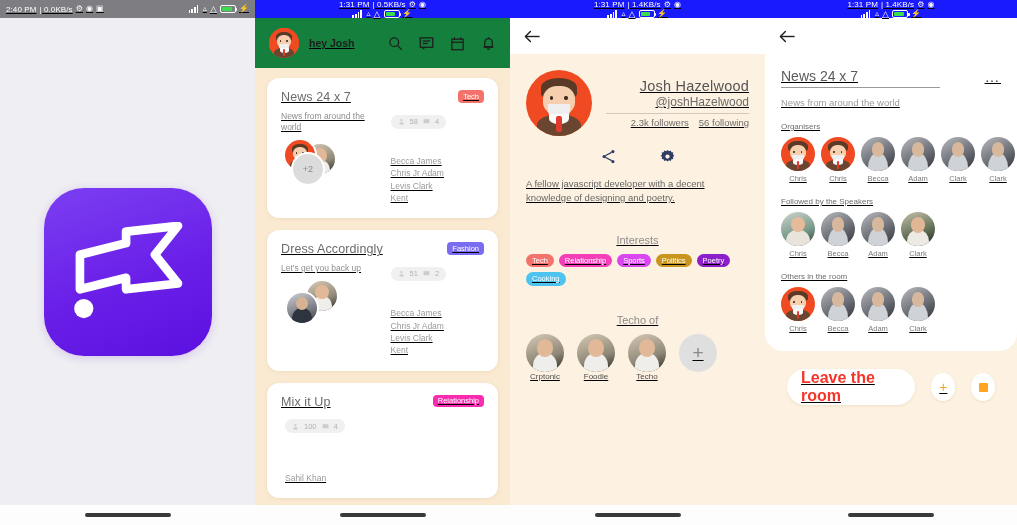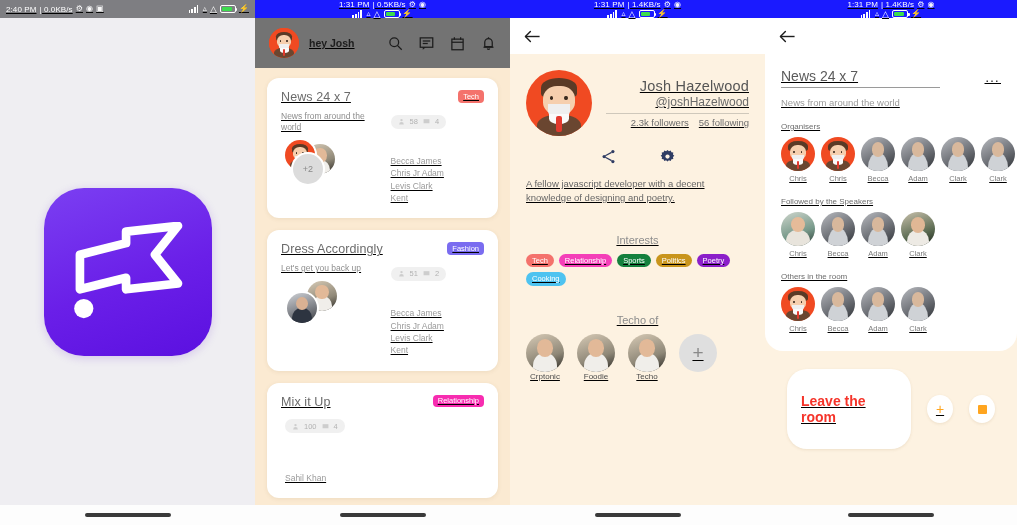--- a/index.html
+++ b/index.html
@@ -60,21 +60,21 @@
 
   
   .homebar {
     position:absolute; left:0; right:0; bottom:0; height:20px;
     background:#fdfdfd; display:flex; align-items:center; justify-content:center;
   }
   .homebar span { width:86px; height:3.5px; border-radius:2px; background:#3a3a3a; display:block; }
 
   
   .p2-header {
-    height: 50px; background:#737373; display:flex; align-items:center;
+    height: 50px; background:#15803d; display:flex; align-items:center;
     padding: 16px 14px; gap: 10px;
   }
   .p2-avatar {
     width:30px; height:30px; border-radius:50%;
     background:#f04a22; display:flex; align-items:flex-end; justify-content:center;
     overflow:hidden; flex:0 0 auto;
   }
   .hey { font-size:10.5px; font-weight:bold; color:#1d1d1d; }
   .p2-icons { margin-left:auto; display:flex; align-items:center; gap:16px; }
   .p2-icons svg { width:15px; height:15px; display:block; }
@@ -197,21 +197,21 @@
   .room-title-underline { height:1px; background:#9a9a9a; width:78%; }
   .dots { color:#3a3a3a; font-size:15px; letter-spacing:1.5px; line-height:.6; padding-top:4px;}
   .room-sub { font-size:9.5px; color:#9b9b9b; margin-top:9px; }
   .room-sec { font-size:8px; color:#6c6c6c; margin-top:14px; margin-bottom:6px; }
   .people { display:flex; gap:6px; }
   .person { width:34px; text-align:center; flex:0 0 auto; }
   .person-av { width:34px; height:34px; border-radius:50%; overflow:hidden; }
   .person-name { font-size:7.5px; color:#7b7b7b; margin-top:3px; }
   .p4-actions { display:flex; align-items:center; gap:16px; padding:18px 22px 0 22px; }
   .leave-btn {
-    background:#fff; border-radius:20px; padding:24px 14px; font-size:14px;
+    background:#fff; border-radius:20px; padding:0 14px; font-size:16px;
     font-weight:bold; color:#f5342a; box-shadow:0 1px 3px rgba(150,110,60,.14);
   }
   .round-btn {
     width:28px; height:28px; border-radius:50%; background:#fff;
     display:flex; align-items:center; justify-content:center;
     box-shadow:0 1px 3px rgba(150,110,60,.14); color:#ffa51f; font-size:14px; line-height:1;
   }
   .sq { width:9px; height:9px; background:#ffa51f; border-radius:1px; display:block; }
 </style>
 </head>
@@ -505,21 +505,21 @@
           <circle cx="12" cy="12" r="3.4" fill="#fdf2e1"></circle>
         </svg>
       </div>
 
       <div class="prof-bio">A fellow javascript developer with a decent knowledge of designing and poetry.</div>
 
       <div class="sec-title">Interests</div>
       <div class="chips">
         <span class="chip" style="background:#f4726c">Tech</span>
         <span class="chip" style="background:#f43fb8">Relationship</span>
-        <span class="chip" style="background:#15803d">Sports</span>
+        <span class="chip" style="background:#d946ef">Sports</span>
         <span class="chip" style="background:#c9951c">Politics</span>
         <span class="chip" style="background:#8b1fc9">Poetry</span>
         <span class="chip" style="background:#4ec3f0">Cooking</span>
       </div>
 
       <div class="sec-title">Techo of</div>
       <div class="memb">
         <div class="memb-item">
           <div class="memb-av">
               <div class="ph ph-beard"></div>

